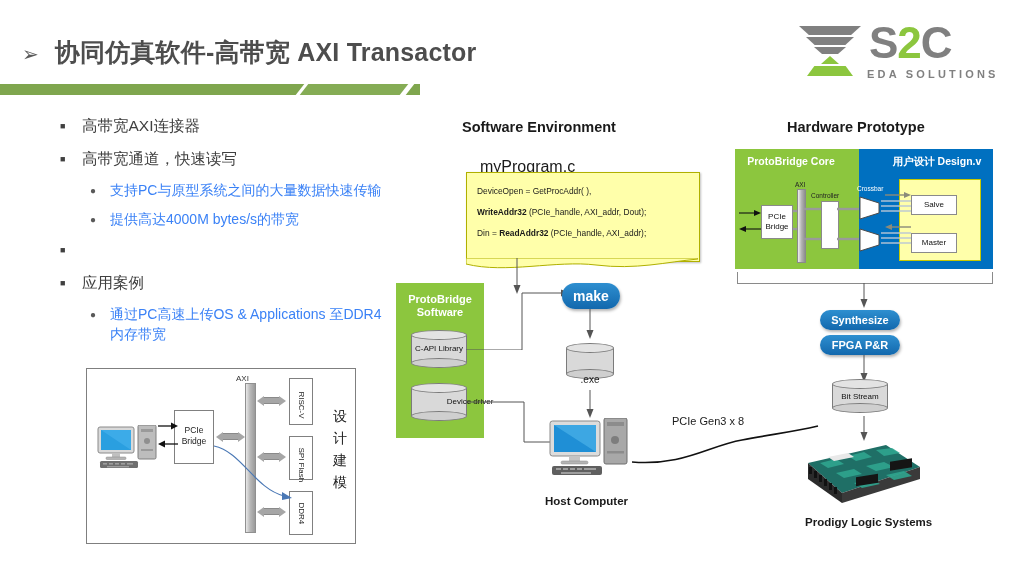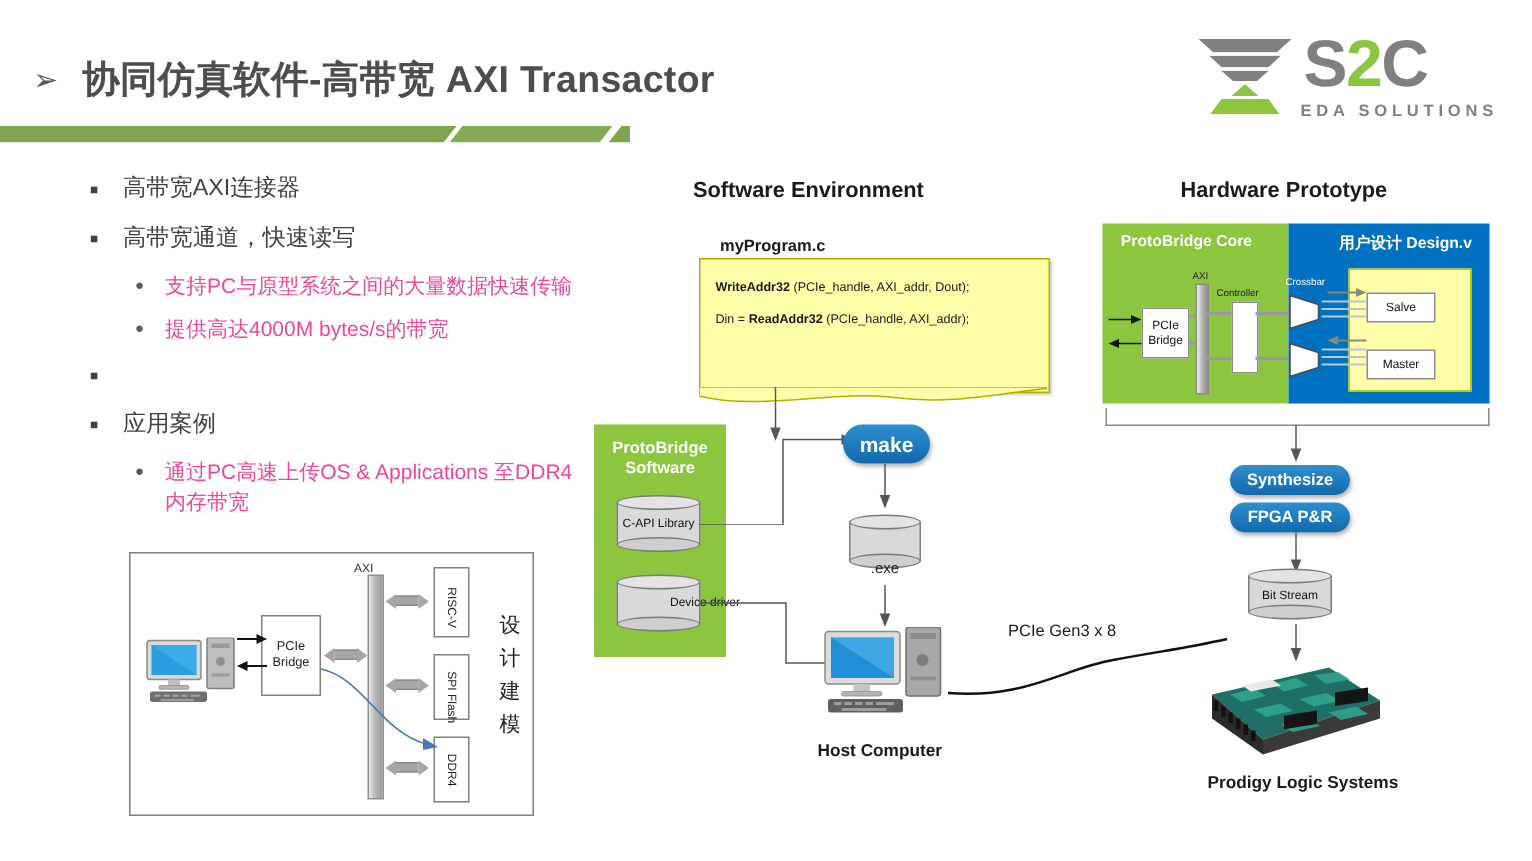--- a/index.html
+++ b/index.html
@@ -29,42 +29,42 @@
   .logo-text .g{color:#8CC63E;}
   .logo-sub{position:absolute;left:68px;top:50px;font-size:11px;letter-spacing:3.2px;color:#808080;font-weight:600;}
 
   
   .bullets{position:absolute;left:60px;top:114px;width:330px;}
   .b1{display:flex;margin-bottom:9px;}
   .b1 .mk{width:22px;flex:none;color:#404040;font-size:9px;line-height:24px;}
   .b1 .tx{font-size:15.5px;color:#404040;line-height:23px;}
   .b2{display:flex;margin:5px 0 7px 30px;}
   .b2 .mk{width:20px;flex:none;color:#595959;font-size:10px;line-height:22px;}
-  .b2 .tx{font-size:14px;color:#ec4899;line-height:20px;}
+  .b2 .tx{font-size:14px;color:#3b82f6;line-height:20px;}
 
   
   .dm{position:absolute;left:86px;top:368px;width:268px;height:174px;border:1px solid #7f7f7f;background:#fff;}
   .dm-axi-label{position:absolute;left:236px;top:374px;font-size:8px;color:#333;}
   .axi-bar{position:absolute;left:245px;top:383px;width:9px;height:148px;background:linear-gradient(to right,#e8e8e8,#b9b9b9 45%,#9a9a9a);border:1px solid #909090;}
   .pcie-box{position:absolute;left:174px;top:410px;width:40px;height:54px;border:1px solid #808080;background:#fff;font-size:8.5px;color:#222;text-align:center;line-height:11px;padding-top:14px;box-sizing:border-box;}
   .rbox{position:absolute;width:22px;border:1px solid #808080;background:#fff;}
   .rbox span{display:block;transform:rotate(90deg);white-space:nowrap;font-size:8px;color:#222;transform-origin:center;}
   .vt-cn{position:absolute;left:330px;top:405px;width:20px;font-size:14px;color:#222;line-height:22px;text-align:center;}
   .pc-ico{position:absolute;left:97px;top:425px;width:62px;height:46px;}
 
   
   .dbl{position:absolute;height:11px;display:flex;align-items:center;}
   .dbl .sh{flex:1;height:5px;background:#a6a6a6;border-top:1px solid #8a8a8a;border-bottom:1px solid #8a8a8a;}
   .dbl .lh,.dbl .rh{width:0;height:0;border-top:5.5px solid transparent;border-bottom:5.5px solid transparent;}
   .dbl .lh{border-right:7px solid #a6a6a6;}
   .dbl .rh{border-left:7px solid #a6a6a6;}
 
   
   .sec-title{position:absolute;font-size:14.5px;font-weight:bold;color:#1a1a1a;}
-  .file-label{position:absolute;font-size:11px;font-weight:bold;color:#1a1a1a;}
+  .file-label{position:absolute;font-size:16px;font-weight:normal;color:#1a1a1a;}
   .code-note{position:absolute;left:466px;top:172px;width:232px;height:88px;background:#ffffaa;border:1px solid #b0b000;box-shadow:1px 1px 2px rgba(0,0,0,.25);}
   .code-note .ln{font-size:8.4px;color:#1a1a1a;margin:0 0 0 10px;line-height:12px;white-space:nowrap;}
   .code-note .ln:first-child{padding-top:12px;}
   .code-note .ln+.ln{margin-top:9px;}
   .code-note b{font-weight:bold;}
   .note-curl{position:absolute;left:466px;top:258px;width:232px;height:14px;overflow:hidden;}
 
   .pbs{position:absolute;left:396px;top:283px;width:88px;height:155px;background:#8CC63E;}
   .pbs .hd{color:#fff;font-weight:bold;font-size:11px;text-align:center;padding-top:10px;line-height:13px;}
   .cyl{position:absolute;}
@@ -227,20 +227,21 @@
     <path d="M2 4 C30 10, 42 46, 72 54" fill="none" stroke="#4a78b5" stroke-width="1.1"></path>
     <polygon points="80,56 70,50 70,58" fill="#4a78b5"></polygon>
   </svg>
 
   <div class="vt-cn">设计建模</div>
 
   <div class="sec-title" style="left:462px;top:119px;">Software Environment</div>
   <div class="file-label" style="left:480px;top:158px;">myProgram.c</div>
 
   <div class="code-note">
+    <div class="ln"><span>DeviceOpen  = GetProcAddr(  ),</span></div>
     <div class="ln"><b>WriteAddr32</b><span> (PCIe_handle,  AXI_addr,  Dout);</span></div>
     <div class="ln"><span>Din = </span><b>ReadAddr32</b><span>  (PCIe_handle,  AXI_addr);</span></div>
   </div>
   <svg class="note-curl" viewBox="0 0 232 14" preserveAspectRatio="none">
     <path d="M0 0 L0 6 C40 16, 90 2, 130 7 C170 12, 200 4, 232 1 L232 0 Z" fill="#ffffaa" stroke="#b0b000" stroke-width="1"></path>
   </svg>
 
   <div class="pbs">
     <div class="hd">ProtoBridge Software</div>
   </div>

